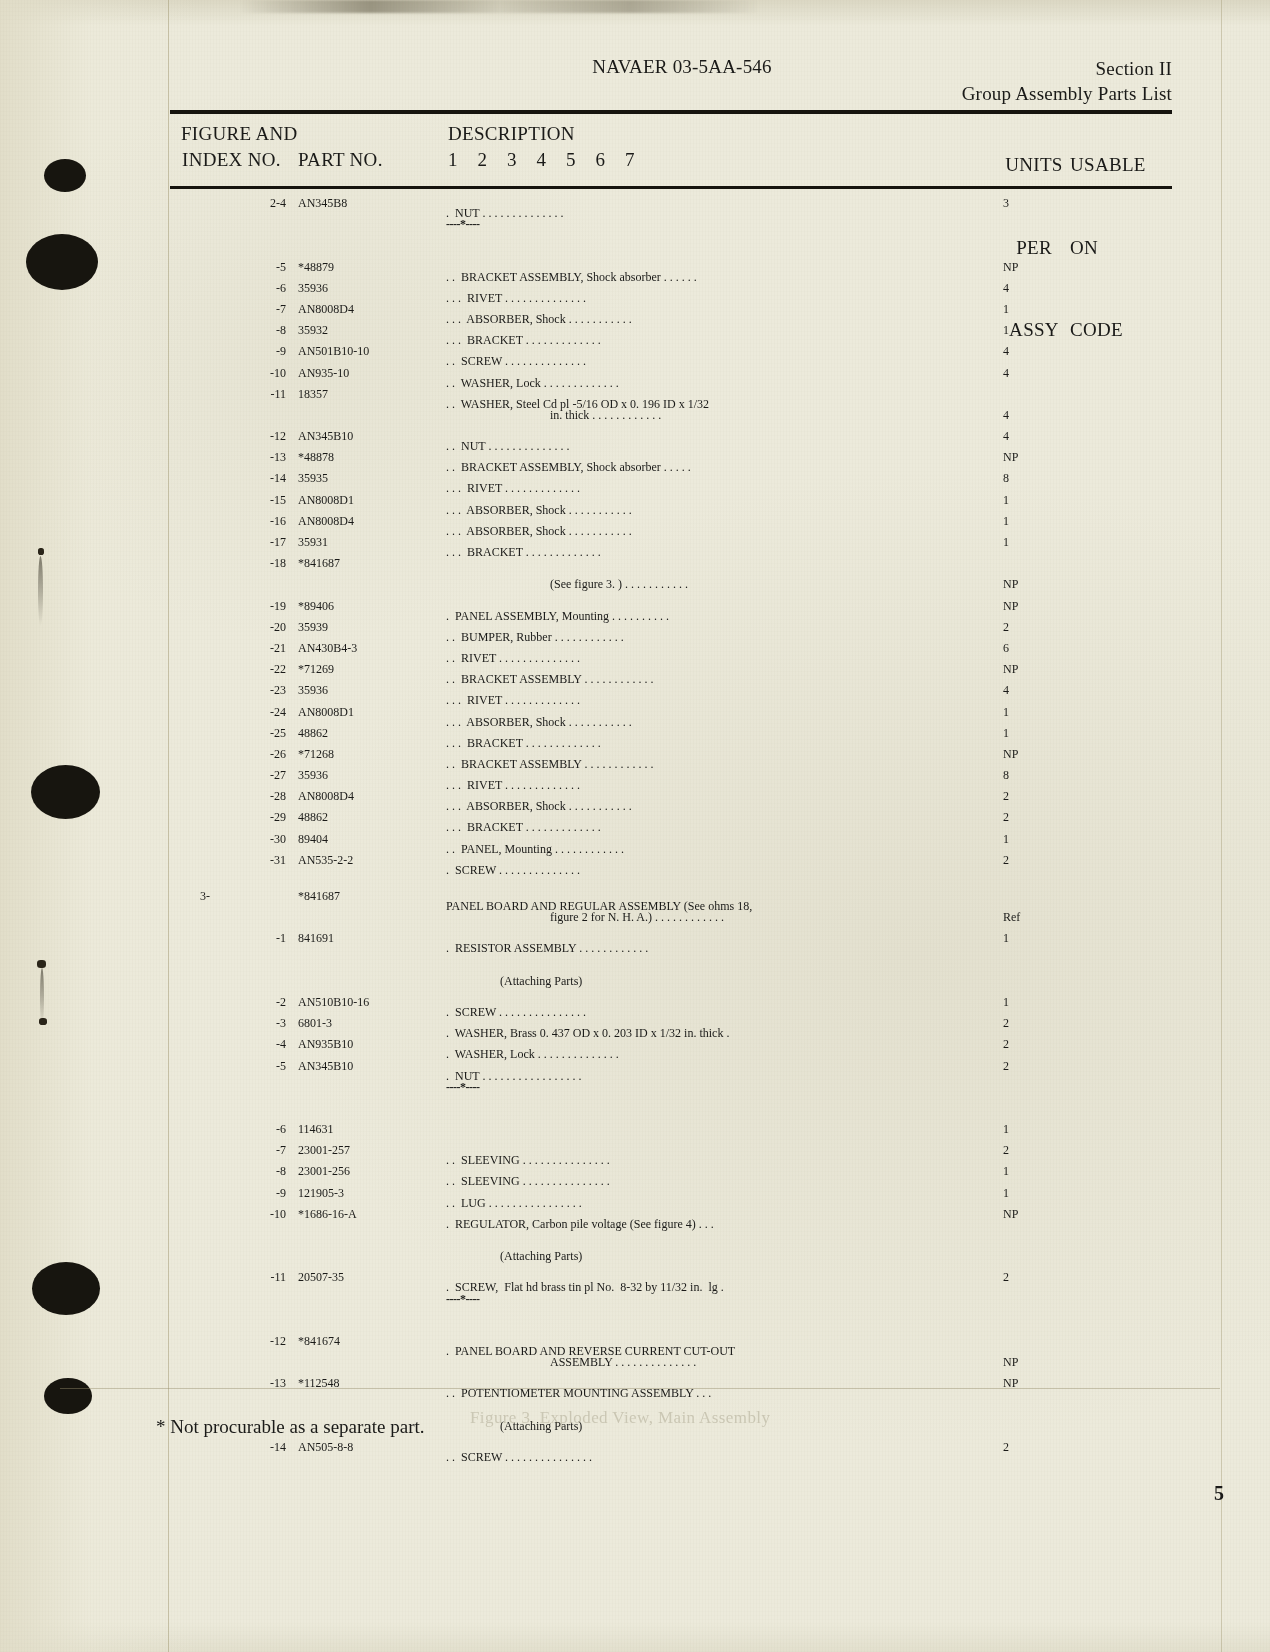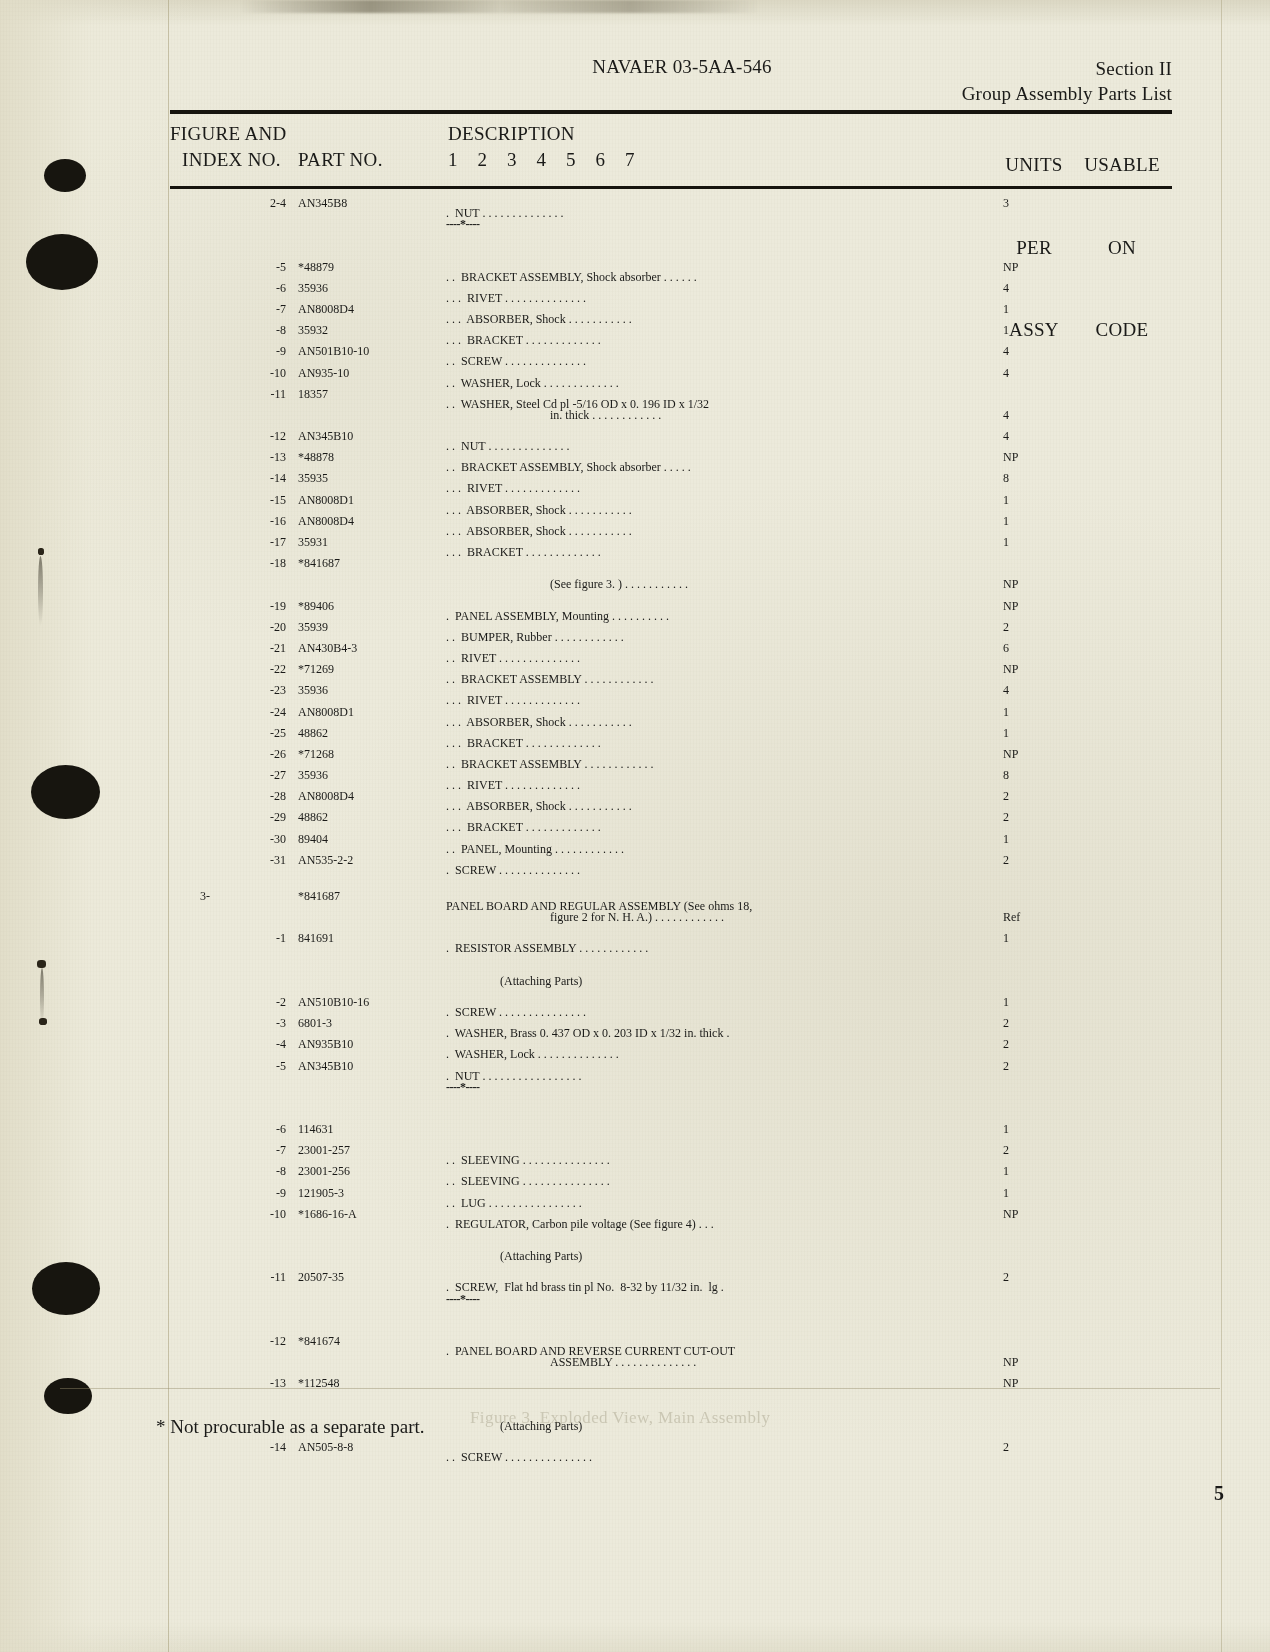--- a/index.html
+++ b/index.html
@@ -64,27 +64,27 @@
     position:absolute;left:170px;width:1002px;height:4px;background:#16140e;
   }
   .rule.r-top{top:110px;}
   .rule.r-head{top:186px;height:3px;}
 
   .colheads{
     position:absolute;left:170px;top:118px;width:1002px;height:66px;
     font-size:19px;line-height:1.45;letter-spacing:.3px;
   }
   .ch{position:absolute;white-space:pre;}
-  .ch-fig{left:0px;top:2px;}
+  .ch-fig{left:0px;top:2px;padding-left:11px;}
   .ch-idx{left:12px;top:28px;}
   .ch-part{left:128px;top:28px;}
   .ch-desc{left:278px;top:2px;}
   .ch-nums{left:278px;top:28px;letter-spacing:3.5px;}
   .ch-units{left:822px;top:-22px;text-align:center;width:84px;}
-  .ch-usable{left:900px;top:-22px;text-align:center;width:104px;}
+  .ch-usable{left:900px;top:-22px;text-align:left;width:104px;}
   .ch-units span,.ch-usable span{display:block;}
 
   
   .body-table{
     position:absolute;left:170px;top:196px;width:1002px;
     font-size:12px;
   }
   .row{position:relative;height:21.2px;white-space:pre;}
   .row.blank{height:21.2px;}
   .row.gap{height:15px;}
@@ -210,21 +210,21 @@
     <div class="row"><span class="c-index">-8</span><span class="c-part">23001-256</span><span class="c-desc">. .  SLEEVING . . . . . . . . . . . . . . .</span><span class="c-units">1</span></div>
     <div class="row"><span class="c-index">-9</span><span class="c-part">121905-3</span><span class="c-desc">. .  LUG . . . . . . . . . . . . . . . .</span><span class="c-units">1</span></div>
     <div class="row"><span class="c-index">-10</span><span class="c-part">*1686-16-A</span><span class="c-desc">.  REGULATOR, Carbon pile voltage (See figure 4) . . .</span><span class="c-units">NP</span></div>
     <div class="row blank"></div>
     <div class="row"><span class="attach">(Attaching Parts)</span></div>
     <div class="row"><span class="c-index">-11</span><span class="c-part">20507-35</span><span class="c-desc">.  SCREW,  Flat hd brass tin pl No.  8-32 by 11/32 in.  lg .</span><span class="c-units">2</span></div>
     <div class="row"><span class="sep">----*----</span></div>
     <div class="row blank"></div>
     <div class="row"><span class="c-index">-12</span><span class="c-part">*841674</span><span class="c-desc">.  PANEL BOARD AND REVERSE CURRENT CUT-OUT</span></div>
     <div class="row"><span class="cont" style="left: 380px;">ASSEMBLY . . . . . . . . . . . . . .</span><span class="c-units">NP</span></div>
-    <div class="row"><span class="c-index">-13</span><span class="c-part">*112548</span><span class="c-units">NP</span></div>
+    <div class="row"><span class="c-index">-13</span><span class="c-part">*112548</span><span class="c-desc">. .  POTENTIOMETER MOUNTING ASSEMBLY . . .</span><span class="c-units">NP</span></div>
     <div class="row blank"></div>
     <div class="row"><span class="attach">(Attaching Parts)</span></div>
     <div class="row"><span class="c-index">-14</span><span class="c-part">AN505-8-8</span><span class="c-desc">. .  SCREW . . . . . . . . . . . . . . .</span><span class="c-units">2</span></div>
   </div>
 
 <div class="botline"></div>
 <div class="ghost">Figure 3.  Exploded View,  Main Assembly</div>
 <div class="footnote">* Not procurable as a separate part.</div>
 <div class="pageno">5</div>
 

